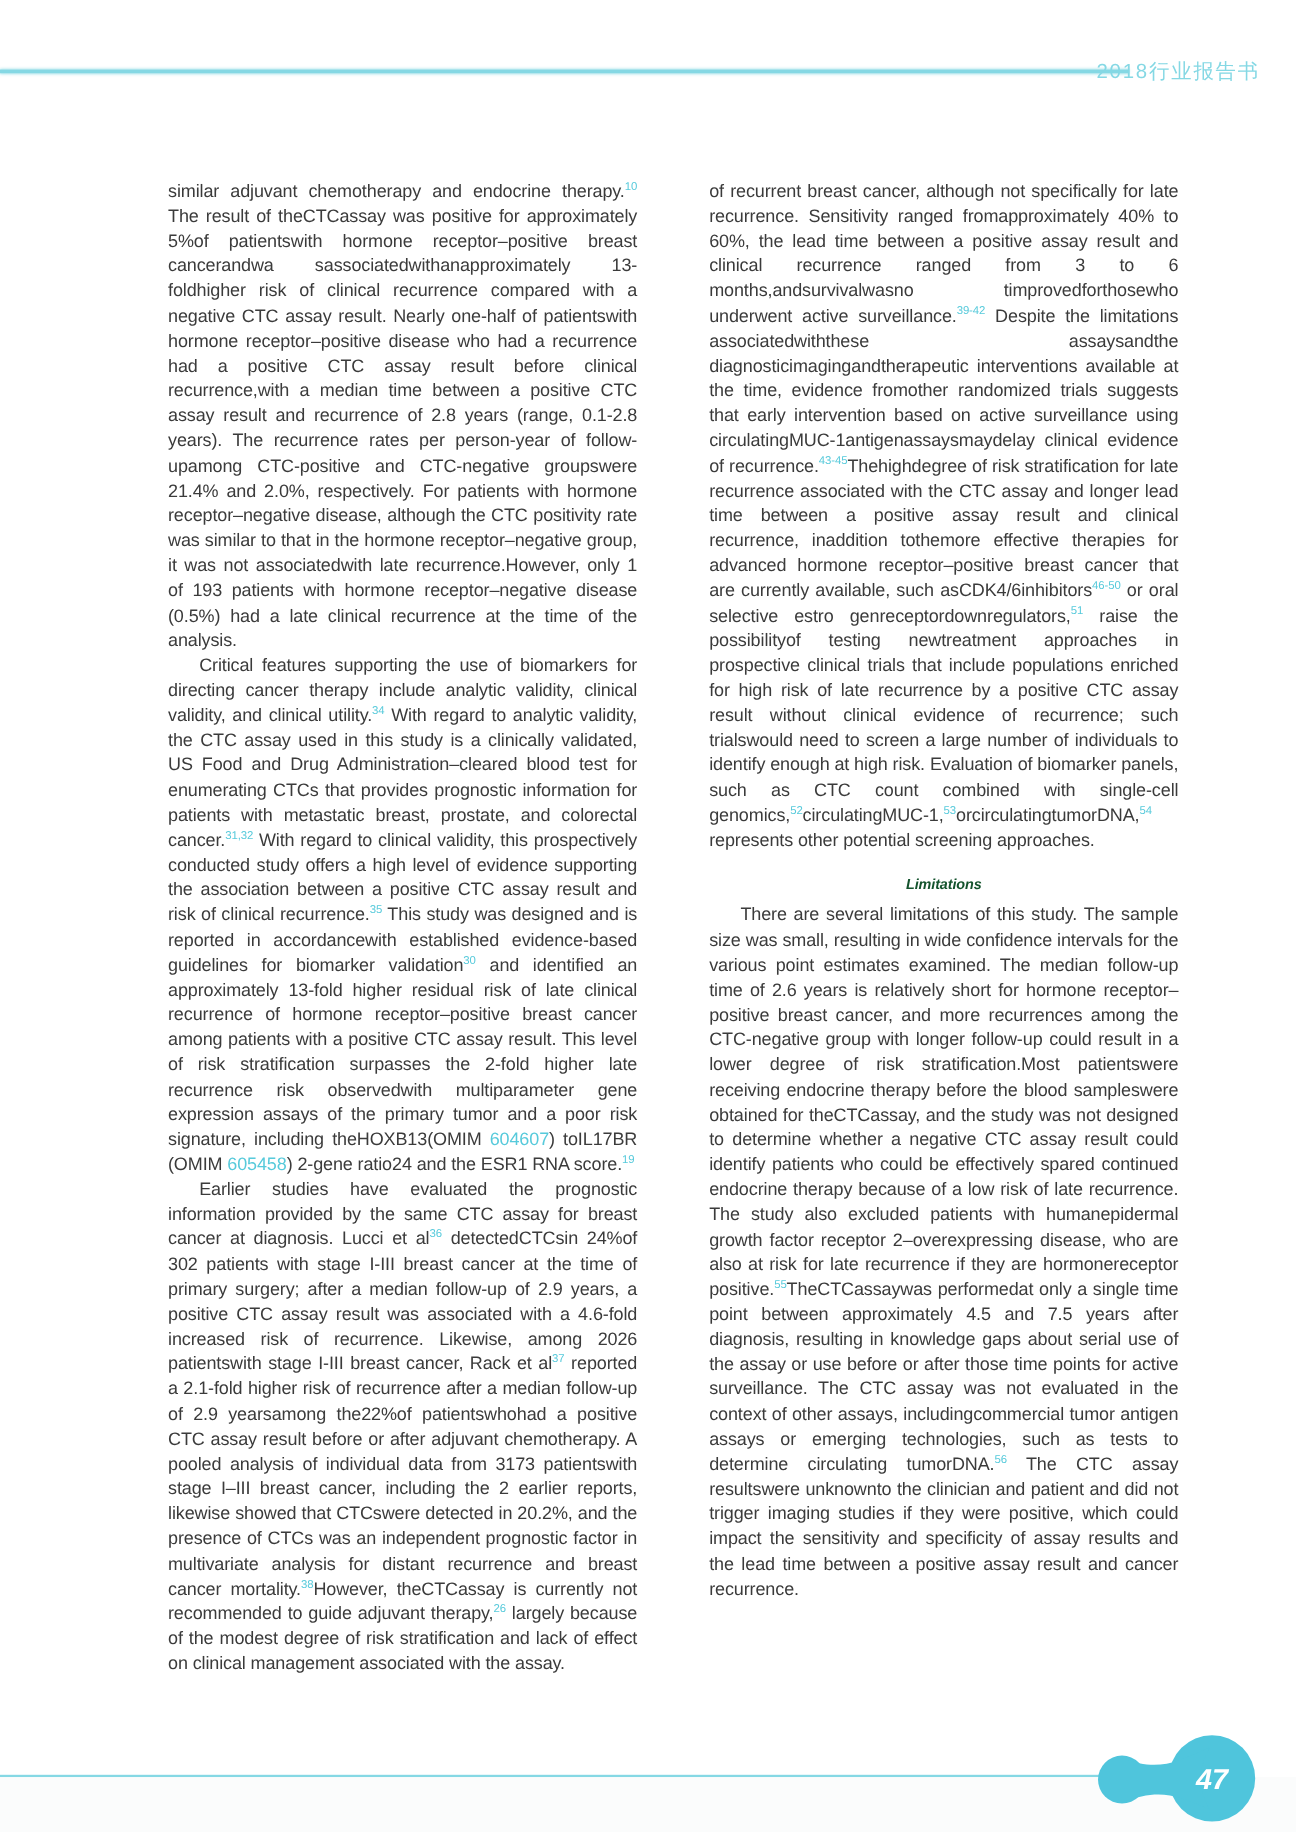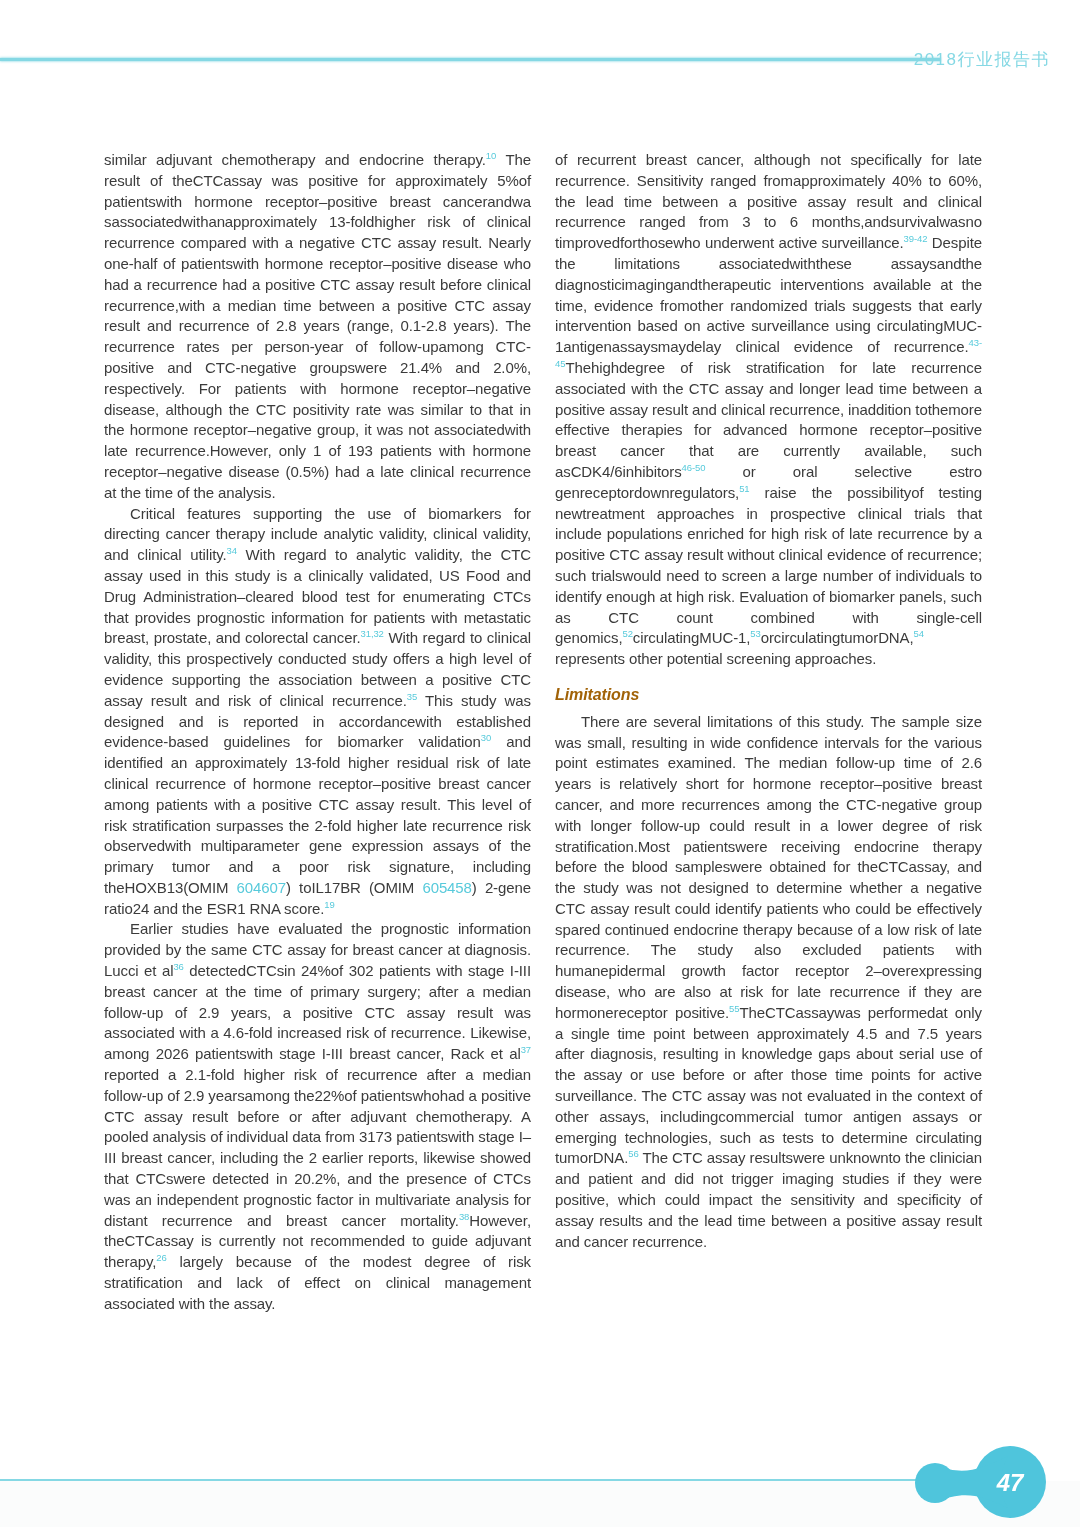--- a/index.html
+++ b/index.html
@@ -32,37 +32,38 @@
   
   .content{
     position:absolute;left:104px;top:150px;width:878px;
     display:flex;gap:24px;
   }
   .col{
     width:427px;
     font-size:15px;line-height:20.8px;
     text-align:justify;
     letter-spacing:-0.1px;
+    margin-left:36px;
   }
   .para{margin:0;}
   .para.indent{text-indent:26px;}
   sup.ref{
     color:var(--accent);
     font-size:9.5px;
     line-height:0;
     vertical-align:super;
   }
   .omim-link{color:var(--accent);}
   .sec-heading{
     margin:15px 0 6px 0;
-    font-size:16px;
+    font-size:12px;
     font-style:italic;
     font-weight:bold;
-    color:#a16207;
-    text-align:left;
+    color:#14532d;
+    text-align:center;
   }
   
   .bottom-rule{
     position:absolute;top:1479px;left:0;
     width:932px;height:2px;
     background:var(--accent-light);
   }
   .below-strip{
     position:absolute;top:1481px;left:0;right:0;bottom:0;
     background:#fbfcfc;

